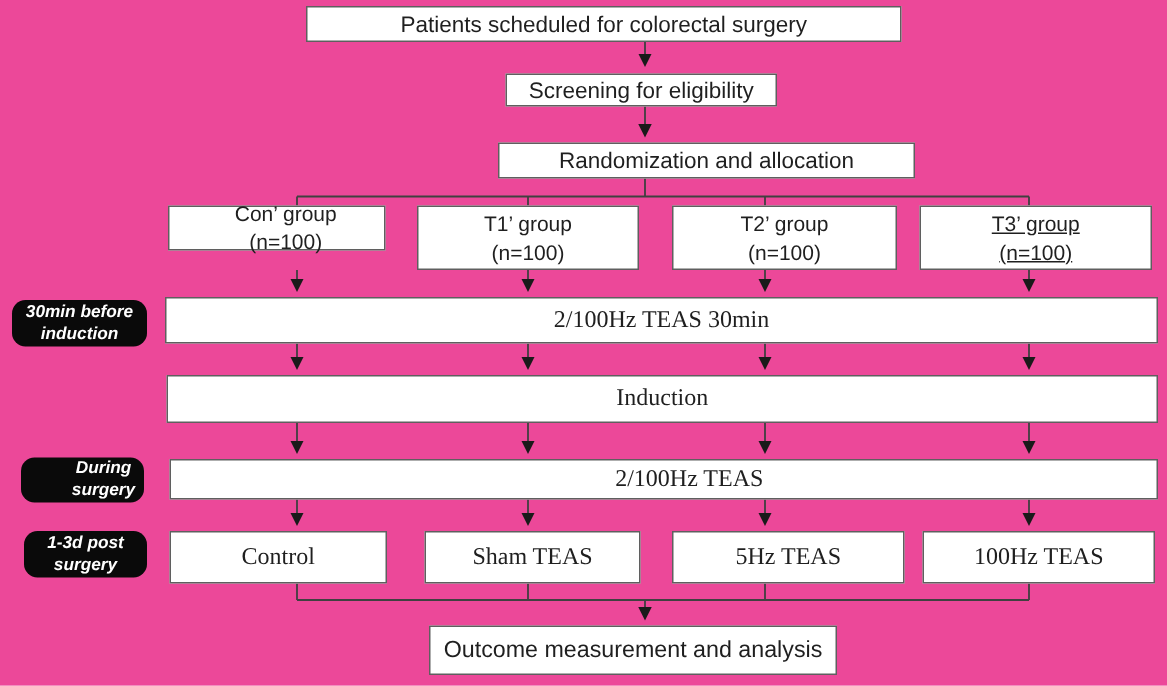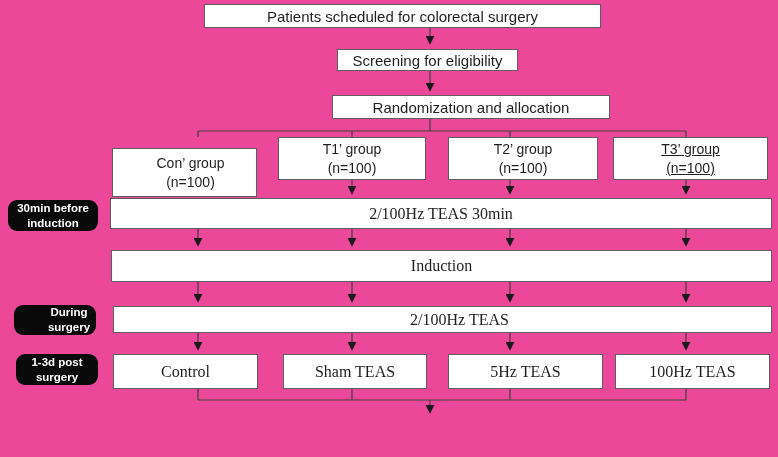--- a/index.html
+++ b/index.html
@@ -18,21 +18,21 @@
     display: flex; align-items: center; justify-content: center;
     text-align: center;
   }
   .sans { font-family: "Liberation Sans", sans-serif; font-size: 15px; }
   .serif { font-family: "Liberation Serif", serif; font-size: 16px; }
   .group-box { flex-direction: column; font-size: 14px; line-height: 1.35; }
   .phase {
     position: absolute; background: #0a0a0a; color: #ffffff;
     border-radius: 9px; display: flex; flex-direction: column;
     align-items: center; justify-content: center;
-    font-size: 11.5px; font-weight: bold; line-height: 1.3; text-align: center;
+    font-size: 11.5px; font-weight: bold; line-height: 1.3; text-align: center; font-style: italic;
   }
 </style>
 </head>
 <body>
 
 <div class="canvas">
 
   <svg class="connectors" width="778" height="457">
     <defs>
       <marker id="ah" viewBox="0 0 8 8" refX="6.5" refY="4" markerWidth="7.5" markerHeight="7.5" orient="auto">
@@ -80,21 +80,21 @@
       <line x1="430" y1="400" x2="430" y2="412" marker-end="url(#ah)"></line>
     </g>
   </svg>
 
   <div class="box sans" style="left:204px; top:4px; width:397px; height:24px;">Patients scheduled for colorectal surgery</div>
 
   <div class="box sans" style="left:337px; top:49px; width:181px; height:22px;">Screening for eligibility</div>
 
   <div class="box sans" style="left:300px; top:95px; width:278px; height:24px;margin-left:32px;">Randomization and allocation</div>
 
-  <div class="box sans group-box" style="left:112px; top:148px; width:145px; height:49px;padding-left:12px;">
+  <div class="box sans group-box" style="left:112px; top:137px; width:145px; height:30px;padding-left:12px;">
     <div>Con’ group</div>
     <div>(n=100)</div>
   </div>
   <div class="box sans group-box" style="left:278px; top:137px; width:148px; height:43px;justify-content:center;">
     <div>T1’ group</div>
     <div>(n=100)</div>
   </div>
   <div class="box sans group-box" style="left:448px; top:137px; width:150px; height:43px;">
     <div>T2’ group</div>
     <div>(n=100)</div>
@@ -121,14 +121,15 @@
 
   <div class="box serif" style="left:111px; top:250px; width:661px; height:32px;">Induction</div>
 
   <div class="box serif" style="left:113px; top:306px; width:659px; height:27px;padding-left:34px;">2/100Hz TEAS</div>
 
   <div class="box serif" style="left:283px; top:354px; width:144px; height:35px;">Sham TEAS</div>
   <div class="box serif" style="left:113px; top:354px; width:145px; height:35px;">Control</div>
   <div class="box serif" style="left:448px; top:354px; width:155px; height:35px;">5Hz TEAS</div>
   <div class="box serif" style="left:615px; top:354px; width:155px; height:35px;">100Hz TEAS</div>
 
+  <div class="box sans" style="left:286px; top:417px; width:272px; height:33px; font-size:15.5px;">Outcome measurement and analysis</div>
 
 </div>
 
 </body></html>

